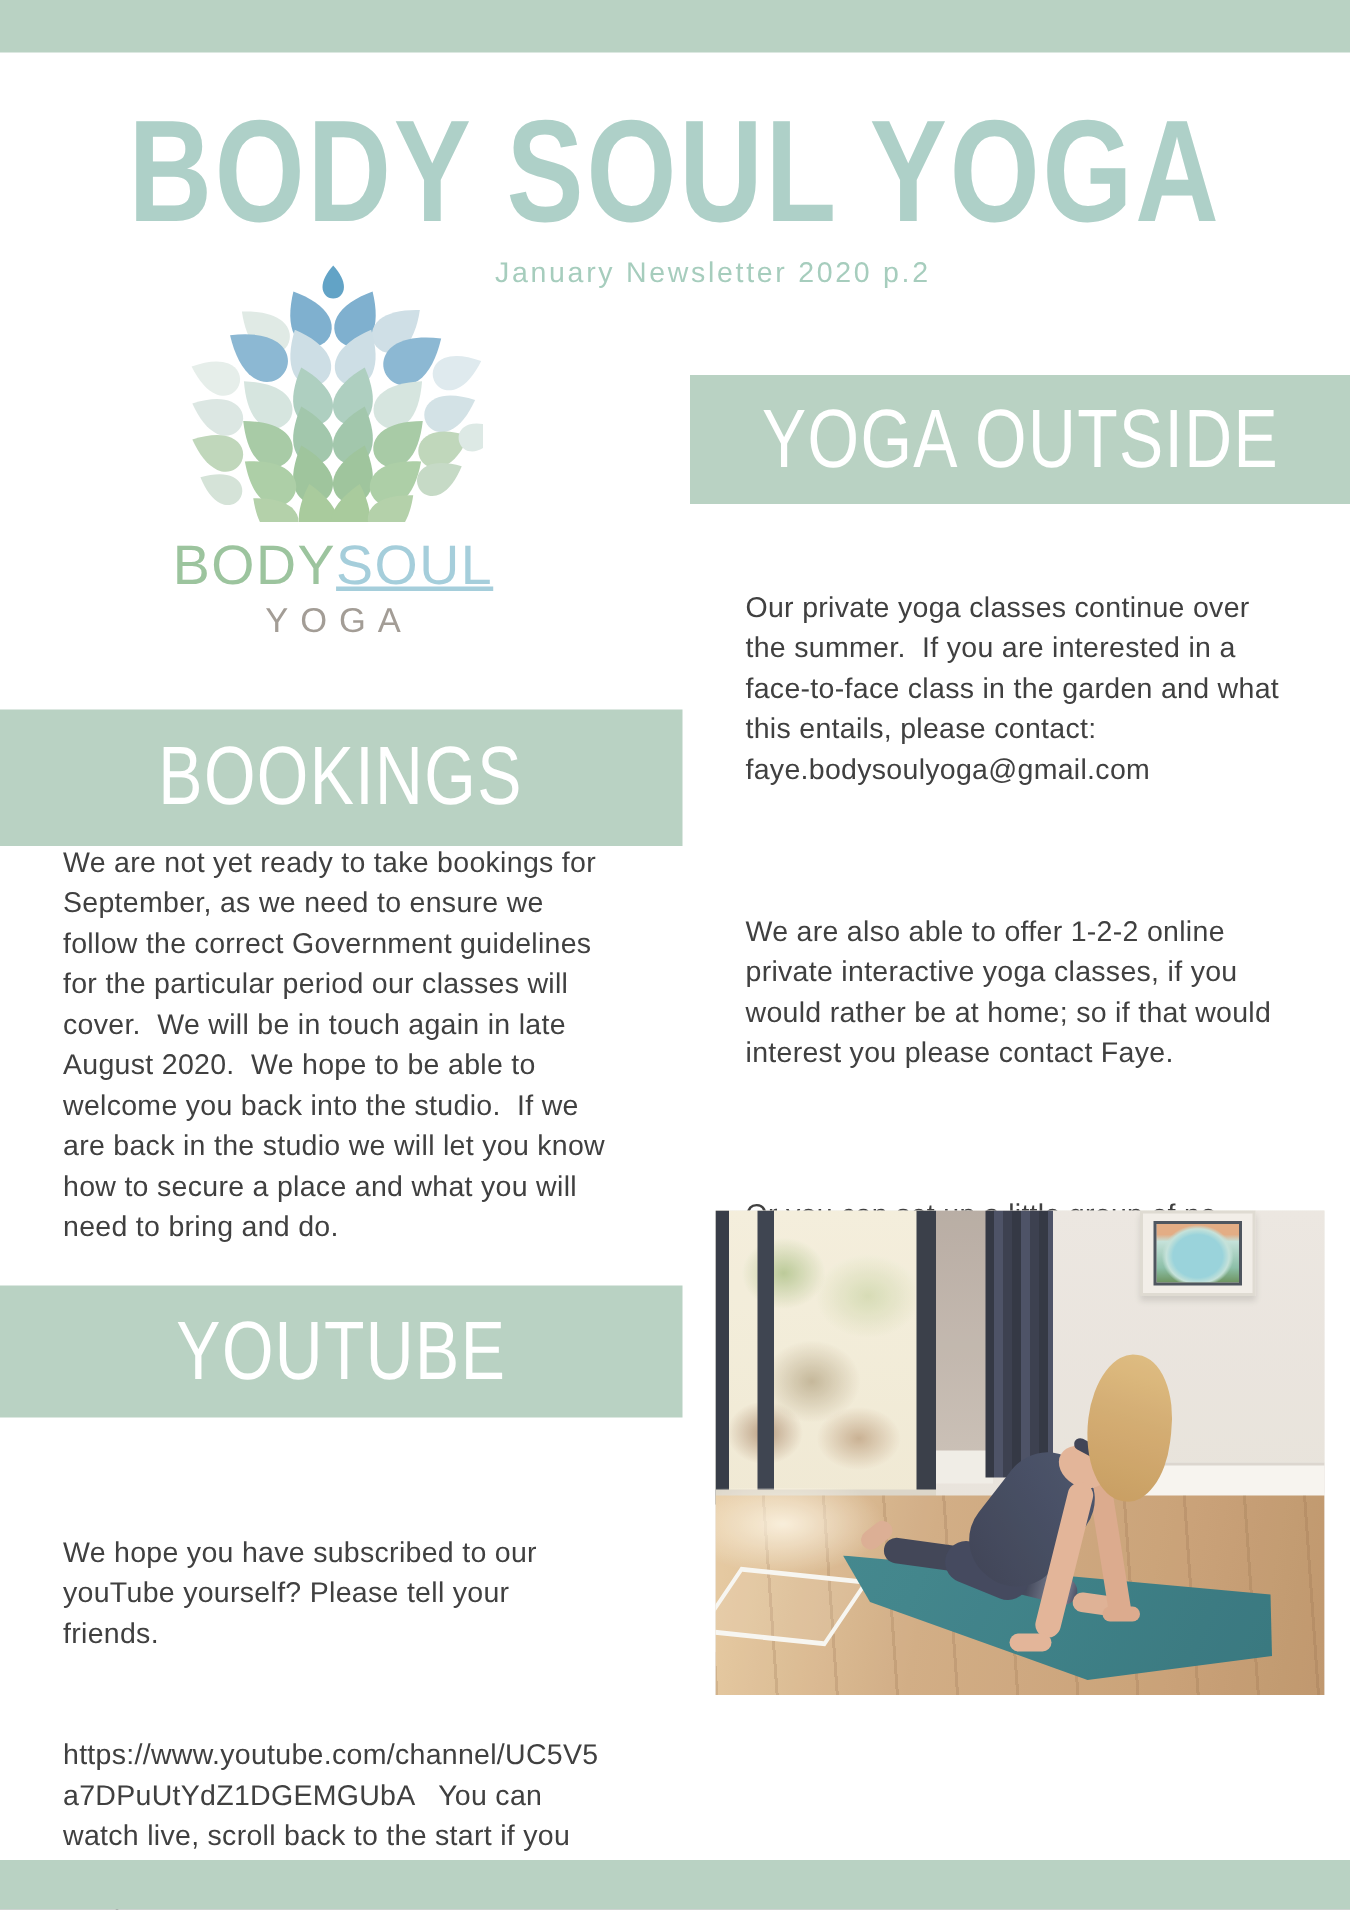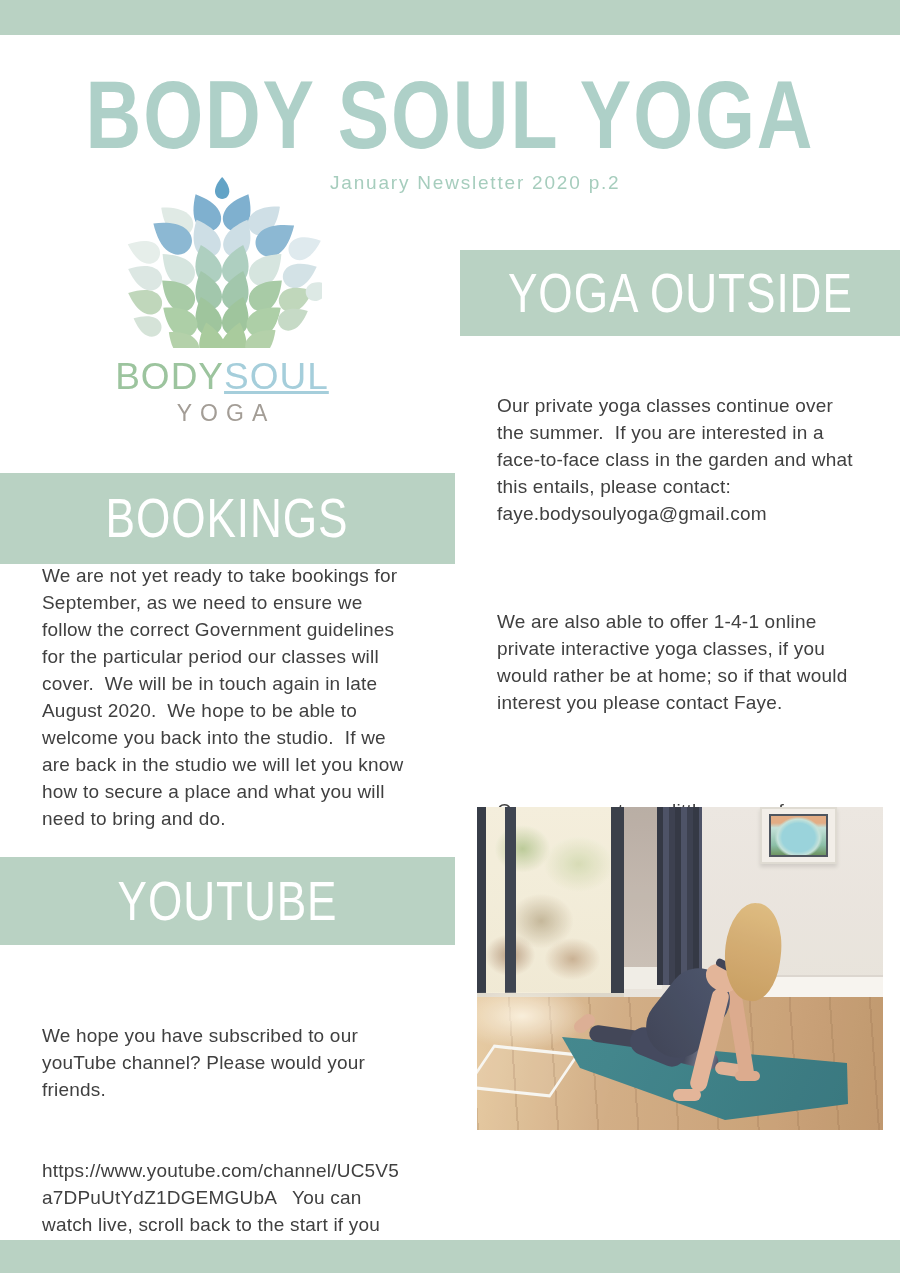--- a/index.html
+++ b/index.html
@@ -166,35 +166,35 @@
     </svg>
     <div class="logo-word"><span class="w1">BODY</span><span class="w2">SOUL</span></div>
     <div class="logo-yoga">YOGA</div>
   </div>
 
   <div class="section-band band-outside">
     <span class="hd">YOGA OUTSIDE</span>
   </div>
   <div class="bodytext col-outside">
     <div class="para"><span>Our private yoga classes continue over the summer.  If you are interested in a face-to-face class in the garden and what this entails, please contact: </span><span class="linklike">faye.bodysoulyoga@gmail.com</span></div>
-    <div class="para">We are also able to offer 1-4-1 online private interactive yoga classes, if you would rather be at home; so if that would interest you please contact Faye.</div>
+    <div class="para">We are also able to offer 1-2-2 online private interactive yoga classes, if you would rather be at home; so if that would interest you please contact Faye.</div>
     <div class="para">Or you can set up a little group of no more than 4 people and we can teach that group with social distancing.</div>
     <div class="para">Go on treat yourself!</div>
   </div>
 
   <div class="section-band band-bookings">
     <span class="hd">BOOKINGS</span>
   </div>
   <div class="bodytext col-bookings">We are not yet ready to take bookings for September, as we need to ensure we follow the correct Government guidelines for the particular period our classes will cover.  We will be in touch again in late August 2020.  We hope to be able to welcome you back into the studio.  If we are back in the studio we will let you know how to secure a place and what you will need to bring and do.</div>
 
   <div class="section-band band-youtube">
     <span class="hd">YOUTUBE</span>
   </div>
   <div class="bodytext col-youtube">
-    <div>We hope you have subscribed to our youTube channel? Please would your friends.</div>
+    <div>We hope you have subscribed to our youTube yourself? Please tell your friends.</div>
     <div class="break-url"><span class="linklike">https://www.youtube.com/channel/UC5V5a7DPuUtYdZ1DGEMGUbA</span><span>   You can watch live, scroll back to the start if you are late, or play back the videos when you are free.</span></div>
   </div>
 
   <div class="photo">
     <div class="ph door"></div>
     <div class="ph foliage"></div>
     <div class="ph doorframe-l"></div>
     <div class="ph doorframe-m"></div>
     <div class="ph doorframe-r"></div>
     <div class="ph door-sill"></div>

